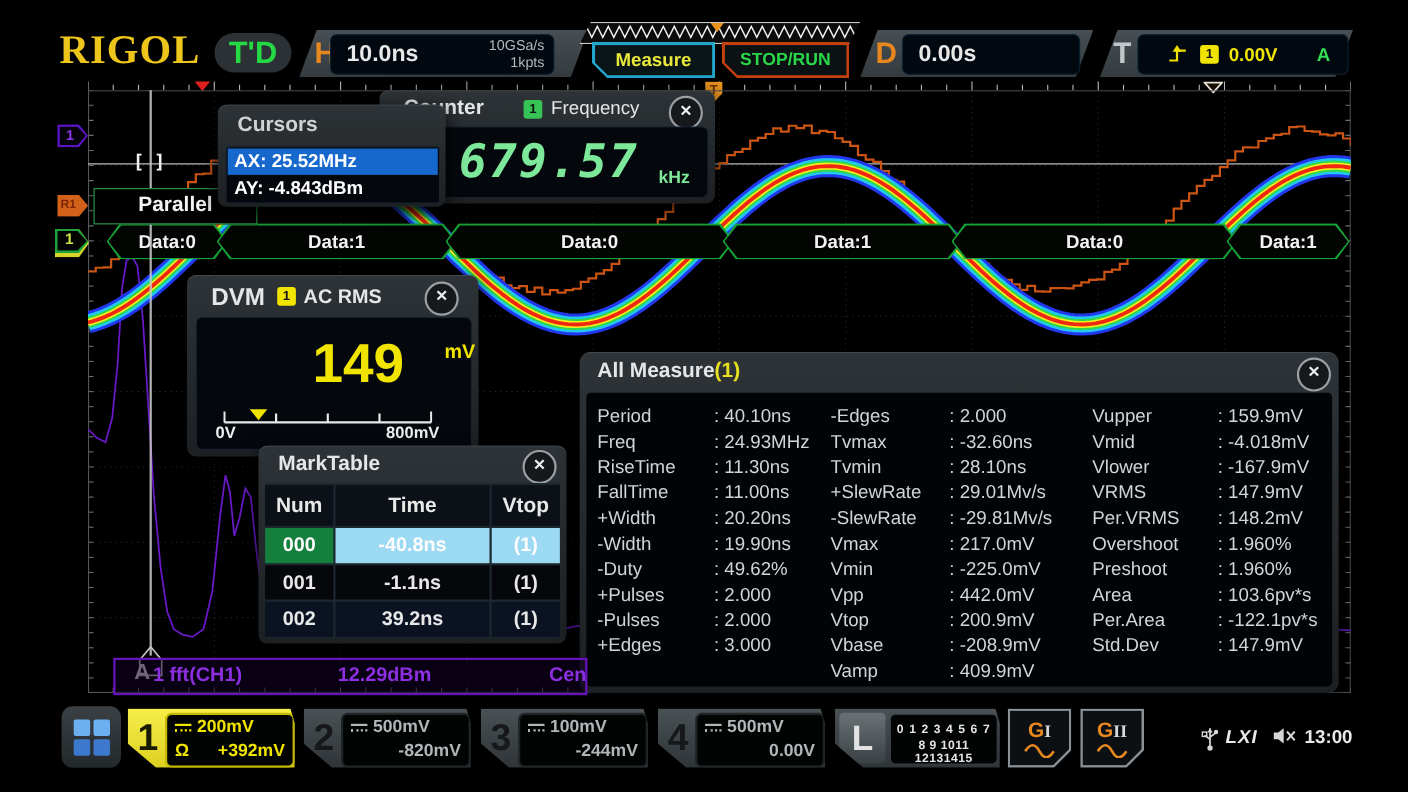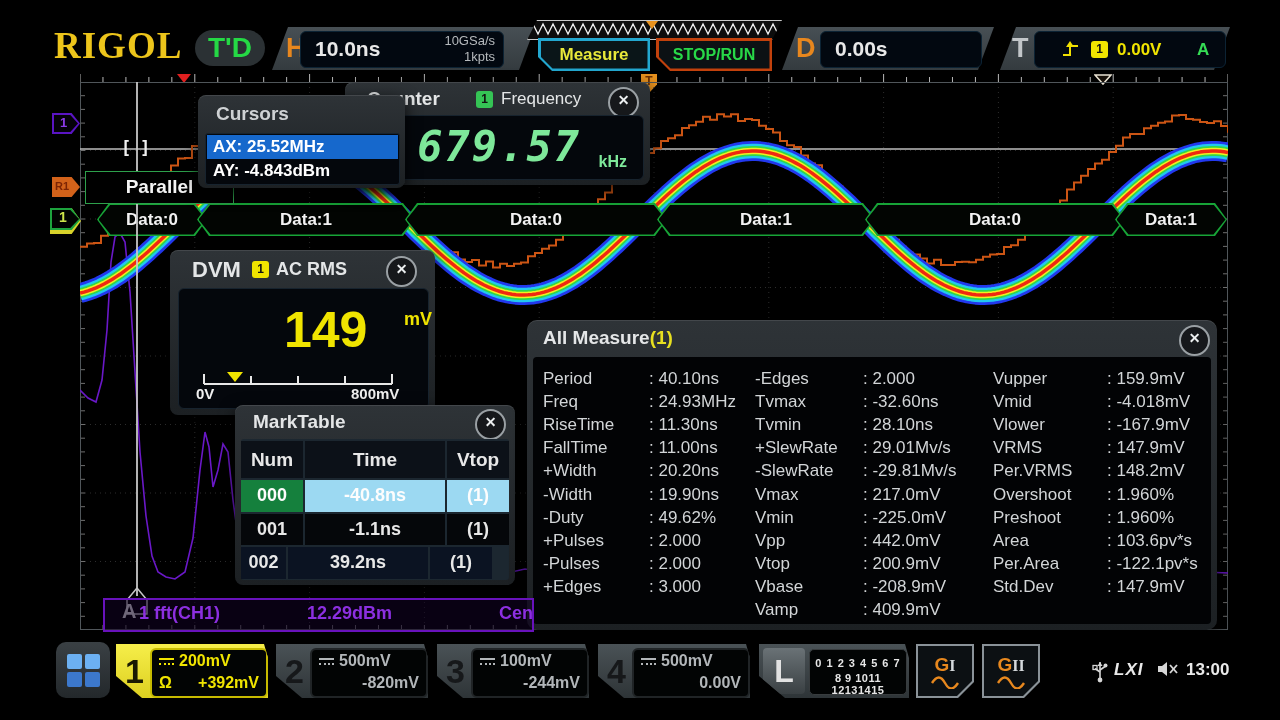--- a/index.html
+++ b/index.html
@@ -470,21 +470,21 @@
           <div class="mt-cell" style="width: 62px; height: 100%; background: #15803d; color: rgb(253, 253, 253); font-size: 18px;">000</div>
           <div class="mt-cell" style="width: 140px; height: 100%; background: rgb(156, 217, 242); color: rgb(253, 253, 253); font-size: 18px;">-40.8ns</div>
           <div class="mt-cell" style="width: 62px; height: 100%; background: rgb(156, 217, 242); color: rgb(253, 253, 253); font-size: 18px;">(1)</div>
         </div>
         <div class="mt-row" style="top: 74.5px; height: 31.5px;">
           <div class="mt-cell" style="width: 62px; height: 100%; background: rgb(5, 7, 10); color: rgb(232, 232, 232); font-size: 18px;">001</div>
           <div class="mt-cell" style="width: 140px; height: 100%; background: rgb(5, 7, 10); color: rgb(232, 232, 232); font-size: 18px;">-1.1ns</div>
           <div class="mt-cell" style="width: 62px; height: 100%; background: rgb(5, 7, 10); color: rgb(232, 232, 232); font-size: 18px;">(1)</div>
         </div>
         <div class="mt-row" style="top: 108px; height: 31.5px;">
-          <div class="mt-cell" style="width: 45px; height: 100%; background: rgb(11, 19, 34); color: rgb(232, 232, 232); font-size: 18px;">002</div>
+          <div class="mt-cell" style="width: 62px; height: 100%; background: rgb(11, 19, 34); color: rgb(232, 232, 232); font-size: 18px;">002</div>
           <div class="mt-cell" style="width: 140px; height: 100%; background: rgb(11, 19, 34); color: rgb(232, 232, 232); font-size: 18px;">39.2ns</div>
           <div class="mt-cell" style="width: 62px; height: 100%; background: rgb(11, 19, 34); color: rgb(232, 232, 232); font-size: 18px;">(1)</div>
         </div>
       </div>
   </div>
 
   <div class="panel" style="left:527px;top:320px;width:690px;height:310px;border-radius:10px;">
     <span class="p-title" style="position:absolute;left:16px;top:7px;"><span>All Measure</span><span style="color:#e8e020;">(1)</span></span>
     <div class="close" style="left:652px;top:5px;">✕</div>
     <div id="measure-body" style="position:absolute;left:6px;top:37px;width:678px;height:267px;background:#020305;border-radius:4px;">

